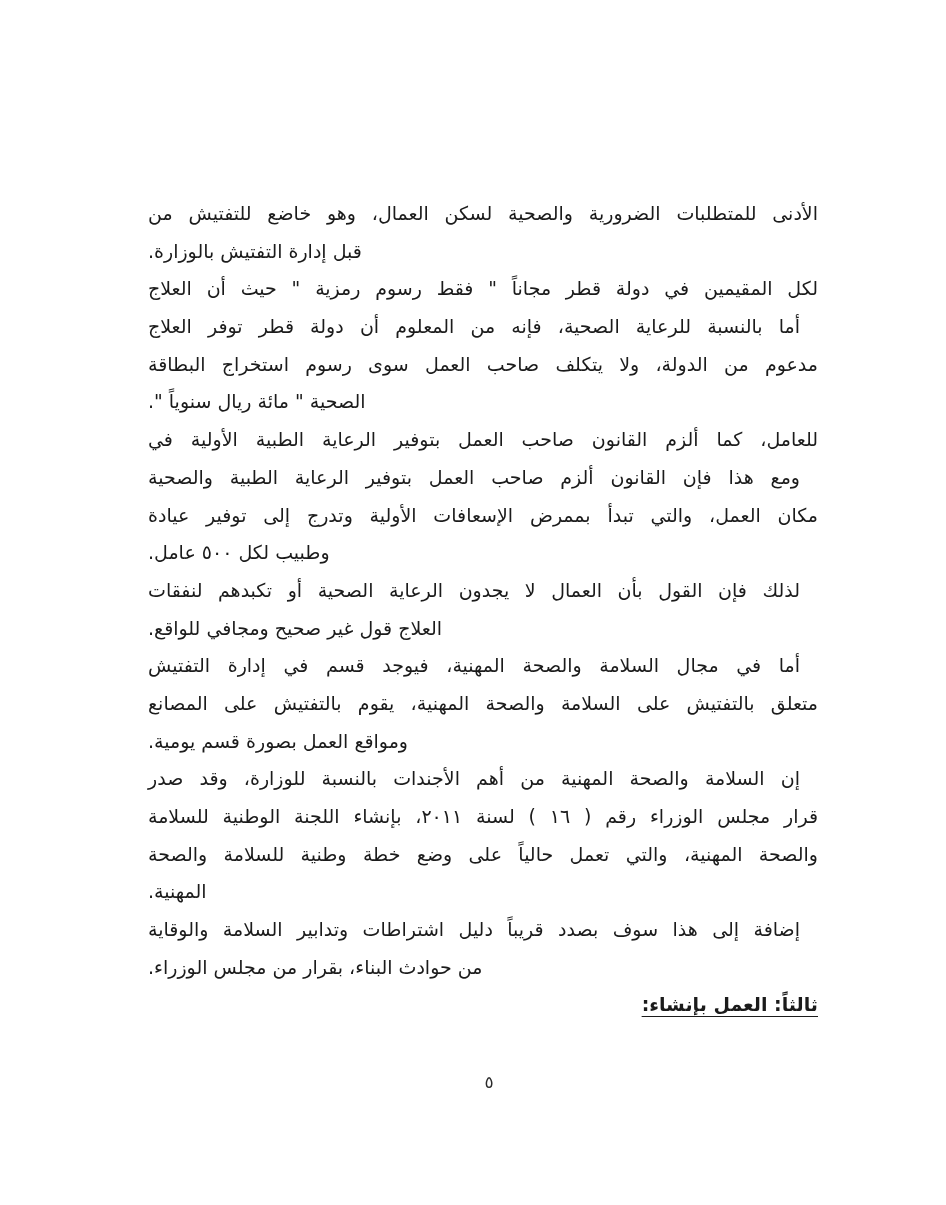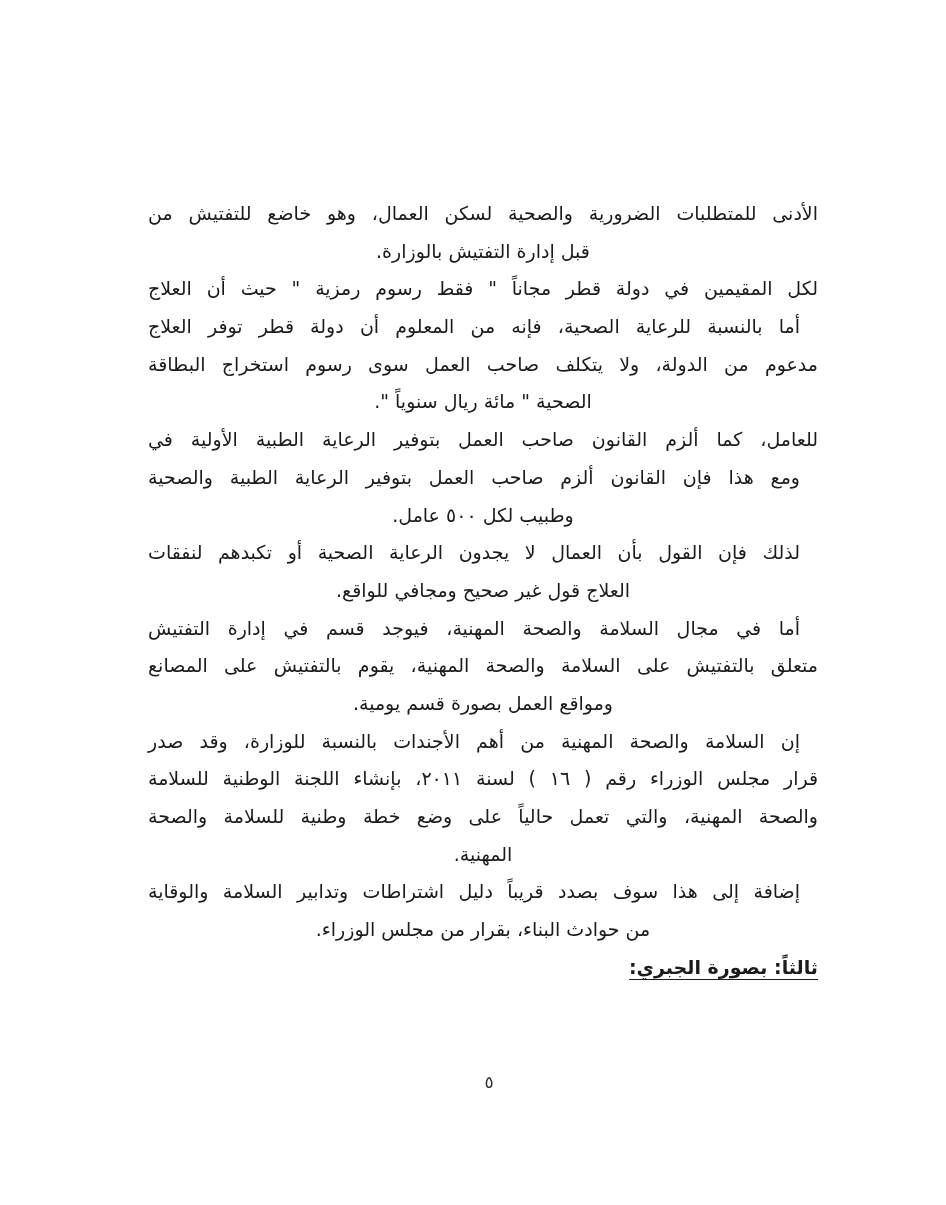--- a/index.html
+++ b/index.html
@@ -35,21 +35,21 @@
   }
   
   .ln.fill {
     white-space: normal;
     text-align: justify;
     text-align-last: justify;
     text-justify: inter-word;
   }
   
   .ln.endp {
-    text-align: center;
+    text-align: left;
   }
   
   .ln.ind {
     padding-right: 18px;
   }
   .ln.heading {
     text-align: right;
     font-weight: bold;
     text-decoration: underline;
     text-underline-offset: 5px;
@@ -73,30 +73,31 @@
 
   <div class="text-block">
     <div class="ln fill">الأدنى للمتطلبات الضرورية والصحية لسكن العمال، وهو خاضع للتفتيش من</div>
     <div class="ln endp">قبل إدارة التفتيش بالوزارة.</div>
     <div class="ln fill">لكل المقيمين في دولة قطر مجاناً " فقط رسوم رمزية " حيث أن العلاج</div>
     <div class="ln fill ind">أما بالنسبة للرعاية الصحية، فإنه من المعلوم أن دولة قطر توفر العلاج</div>
     <div class="ln fill">مدعوم من الدولة، ولا يتكلف صاحب العمل سوى رسوم استخراج البطاقة</div>
     <div class="ln endp">الصحية " مائة ريال سنوياً ".</div>
     <div class="ln fill">للعامل، كما ألزم القانون صاحب العمل بتوفير الرعاية الطبية الأولية في</div>
     <div class="ln fill ind">ومع هذا فإن القانون ألزم صاحب العمل بتوفير الرعاية الطبية والصحية</div>
+    <div class="ln fill">مكان العمل، والتي تبدأ بممرض الإسعافات الأولية وتدرج إلى توفير عيادة</div>
     <div class="ln endp">وطبيب لكل ٥٠٠ عامل.</div>
     <div class="ln fill ind">لذلك فإن القول بأن العمال لا يجدون الرعاية الصحية أو تكبدهم لنفقات</div>
     <div class="ln endp">العلاج قول غير صحيح ومجافي للواقع.</div>
     <div class="ln fill ind">أما في مجال السلامة والصحة المهنية، فيوجد قسم في إدارة التفتيش</div>
     <div class="ln fill">متعلق بالتفتيش على السلامة والصحة المهنية، يقوم بالتفتيش على المصانع</div>
     <div class="ln endp">ومواقع العمل بصورة قسم يومية.</div>
     <div class="ln fill ind">إن السلامة والصحة المهنية من أهم الأجندات بالنسبة للوزارة، وقد صدر</div>
     <div class="ln fill">قرار مجلس الوزراء رقم ( ١٦ ) لسنة ٢٠١١، بإنشاء اللجنة الوطنية للسلامة</div>
     <div class="ln fill">والصحة المهنية، والتي تعمل حالياً على وضع خطة وطنية للسلامة والصحة</div>
     <div class="ln endp">المهنية.</div>
     <div class="ln fill ind">إضافة إلى هذا سوف بصدد قريباً دليل اشتراطات وتدابير السلامة والوقاية</div>
     <div class="ln endp">من حوادث البناء، بقرار من مجلس الوزراء.</div>
-    <div class="ln heading">ثالثاً: بصورة الجبري:</div>
+    <div class="ln heading">ثالثاً: العمل بإنشاء:</div>
   </div>
 
   <div class="page-number">٥</div>
 
 </div>
 
 </body></html>

